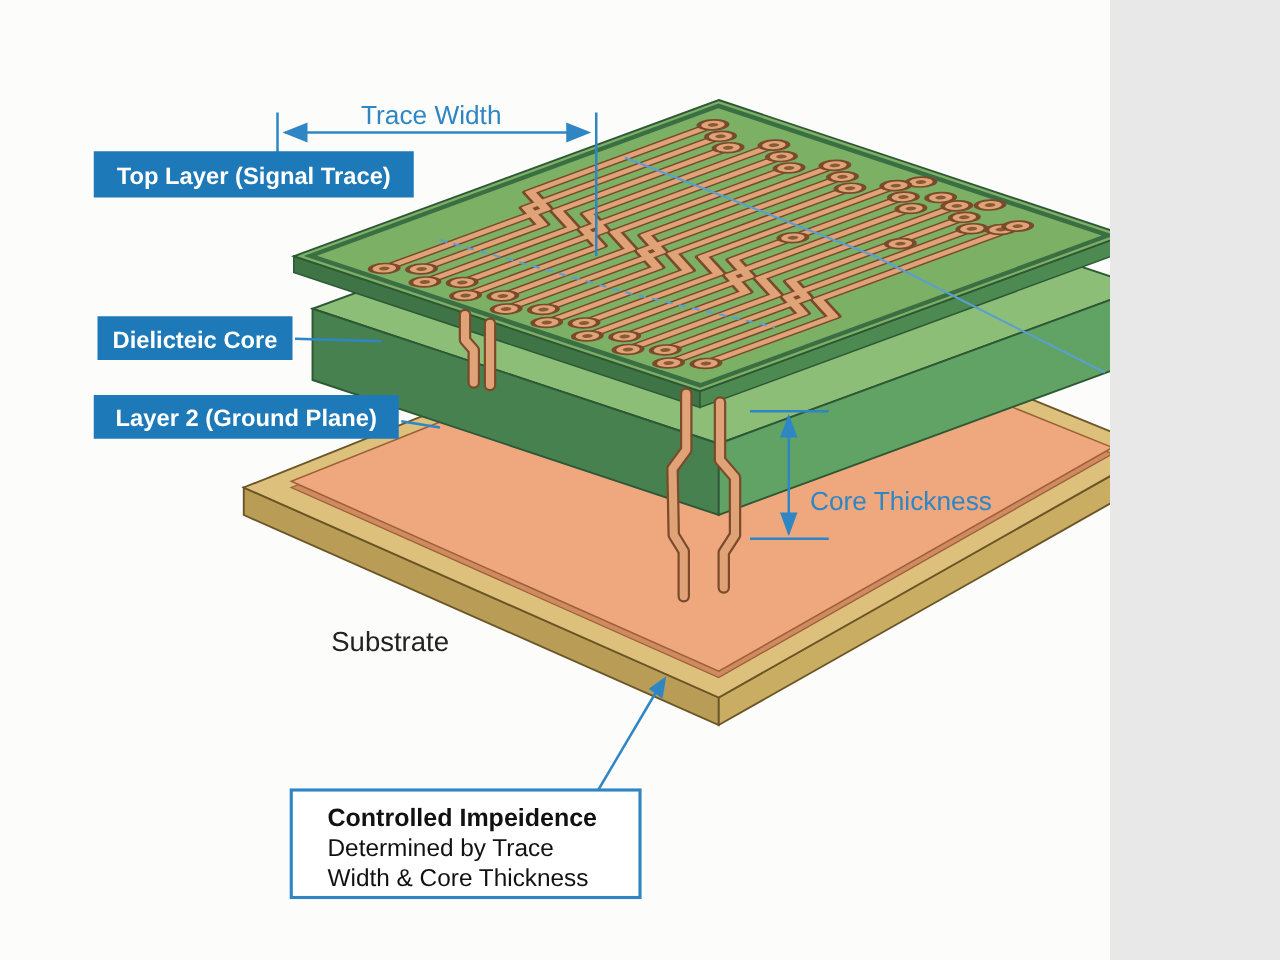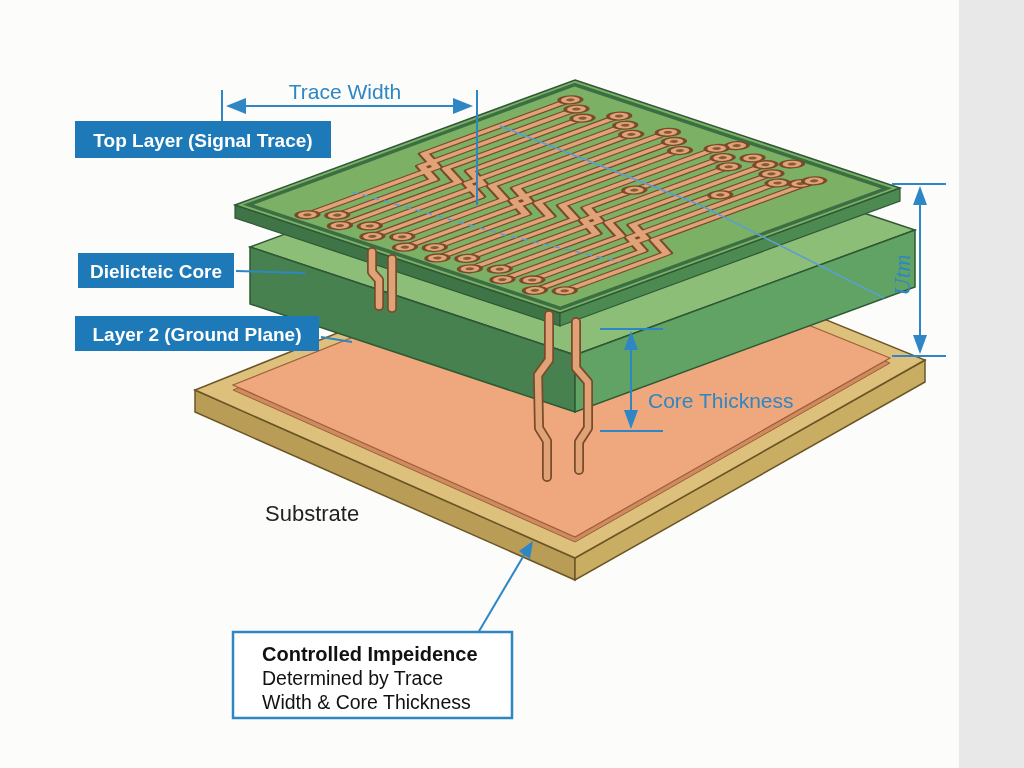--- a/index.html
+++ b/index.html
@@ -1,16 +1,16 @@
 <!DOCTYPE html>
 <html style="--bg: #fcfcfa; --accent-blue: #2e86c5; --label-box-blue: #1e79b8; --board-green: #7cb065; --board-face-left: #3f7446; --board-face-right: #4d8a52; --board-inner-border: #3c6e44; --core-green-top: #8cbe77; --core-green-left: #47814f; --core-green-right: #60a364; --green-outline: #2e5835; --copper: #e0a277; --copper-outline: #7a4a2b; --copper-hole: #8a5a34; --substrate-tan: #dcc07c; --substrate-left: #b99c55; --substrate-right: #c9ad63; --substrate-outline: #6b5526; --copper-plane: #efa87d; --plane-edge: #d08a5f; --plane-outline: #9c5f38;"><head>
 <meta charset="utf-8">
 <style>
   html,body{margin:0;padding:0;background:#e8e8e8;}
-  .canvas{position:relative;width:959px;height:768px;background:var(--bg,#fcfcfa);overflow:hidden;
+  .canvas{position:relative;width:888px;height:768px;background:var(--bg,#fcfcfa);overflow:hidden;
           font-family:"Liberation Sans",sans-serif;}
   svg{position:absolute;left:0;top:0;}
 
   
   .lbl-box{fill:var(--label-box-blue);}
   .lbl-text{fill:#ffffff;font:bold 19px "Liberation Sans",sans-serif;}
 
   
   .dim{stroke:var(--accent-blue);stroke-width:2;fill:none;}
   .dim-arrow{fill:var(--accent-blue);stroke:none;}

